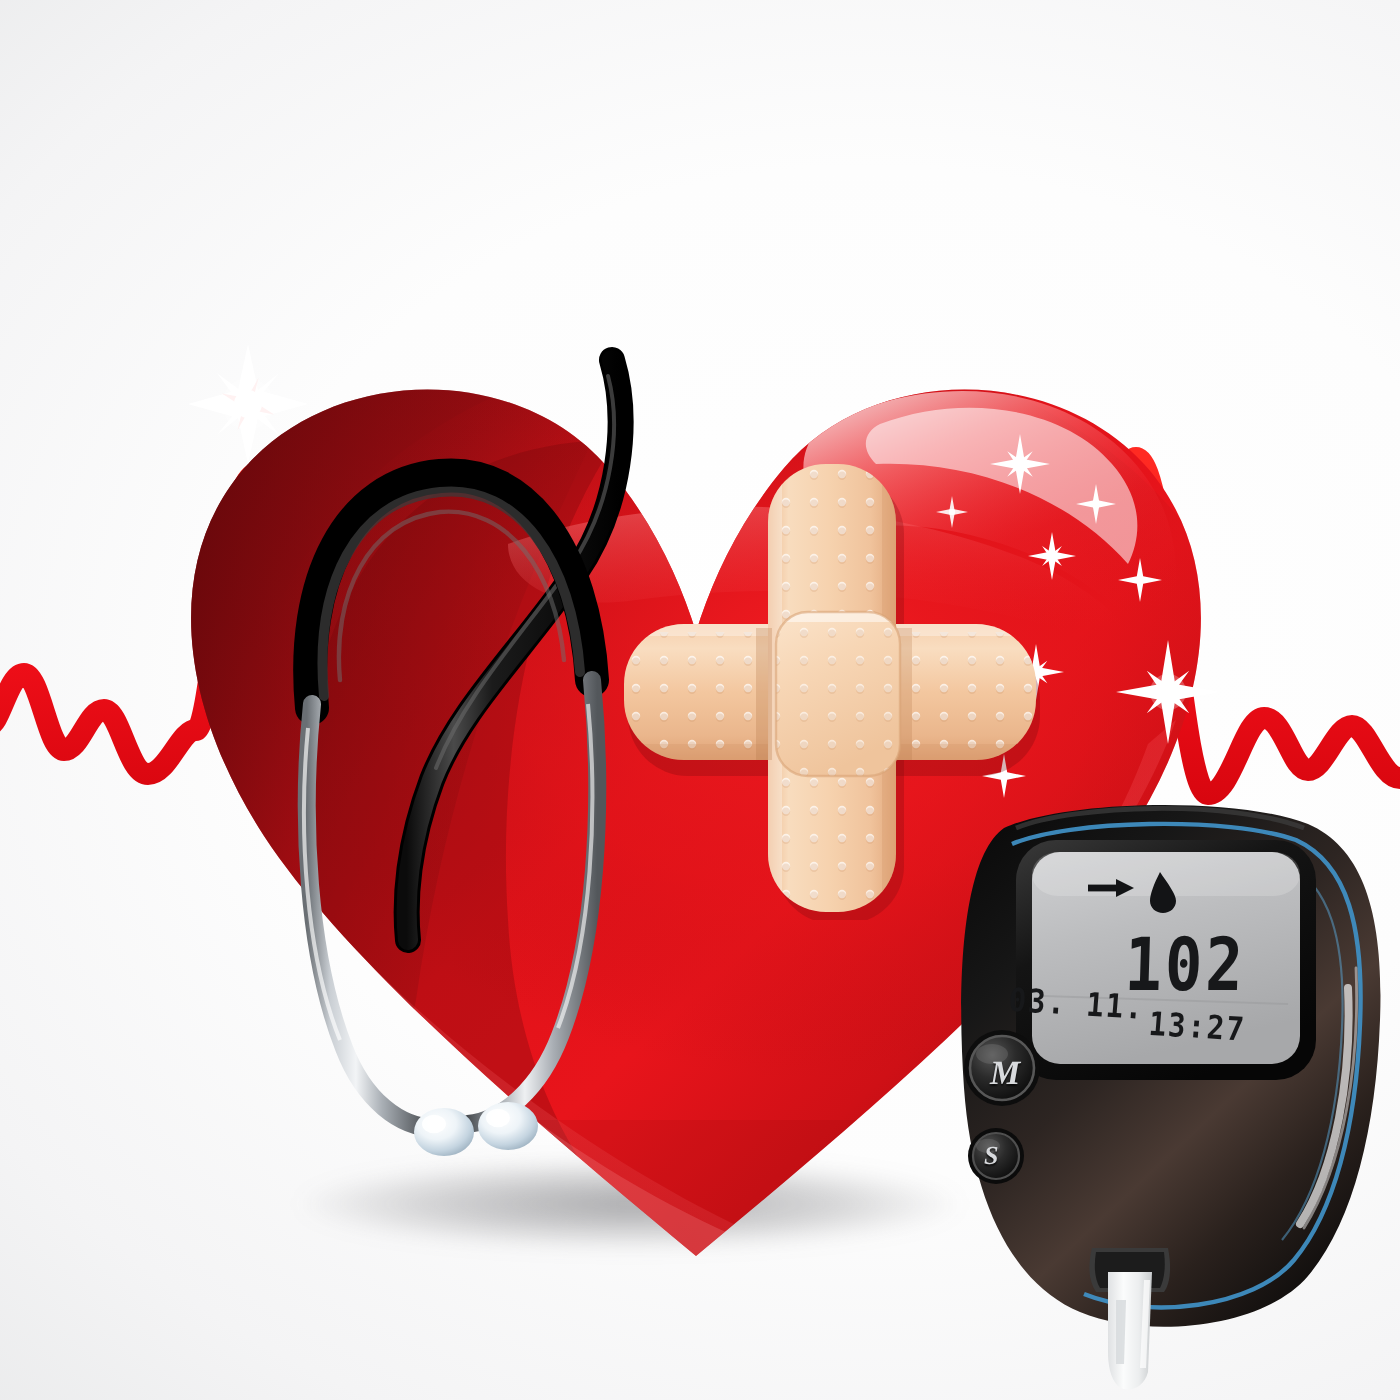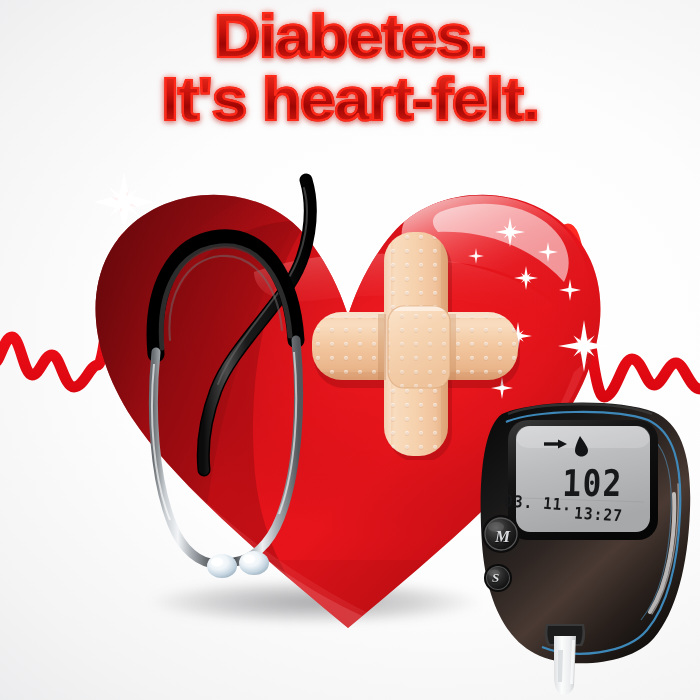--- a/index.html
+++ b/index.html
@@ -584,18 +584,14 @@
       <path d="M 40,16 C 70,4 148,2 184,16" fill="none" stroke="#3e3e3e" stroke-width="2.4" opacity="0.7"></path>
     </svg>
   </div>
 
   <div class="lcd-text lcd-value">102</div>
   <div class="lcd-text lcd-date">03. 11.</div>
   <div class="lcd-text lcd-time">13:27</div>
   <div class="btn-label btn-m">M</div>
   <div class="btn-label btn-s">S</div>
 
-  <div class="headline">
-    <span class="hl-line l1">Diabetes.</span>
-    <span class="hl-line l2">It's heart-felt.</span>
-  </div>
 
 </div>
 
 </body></html>

